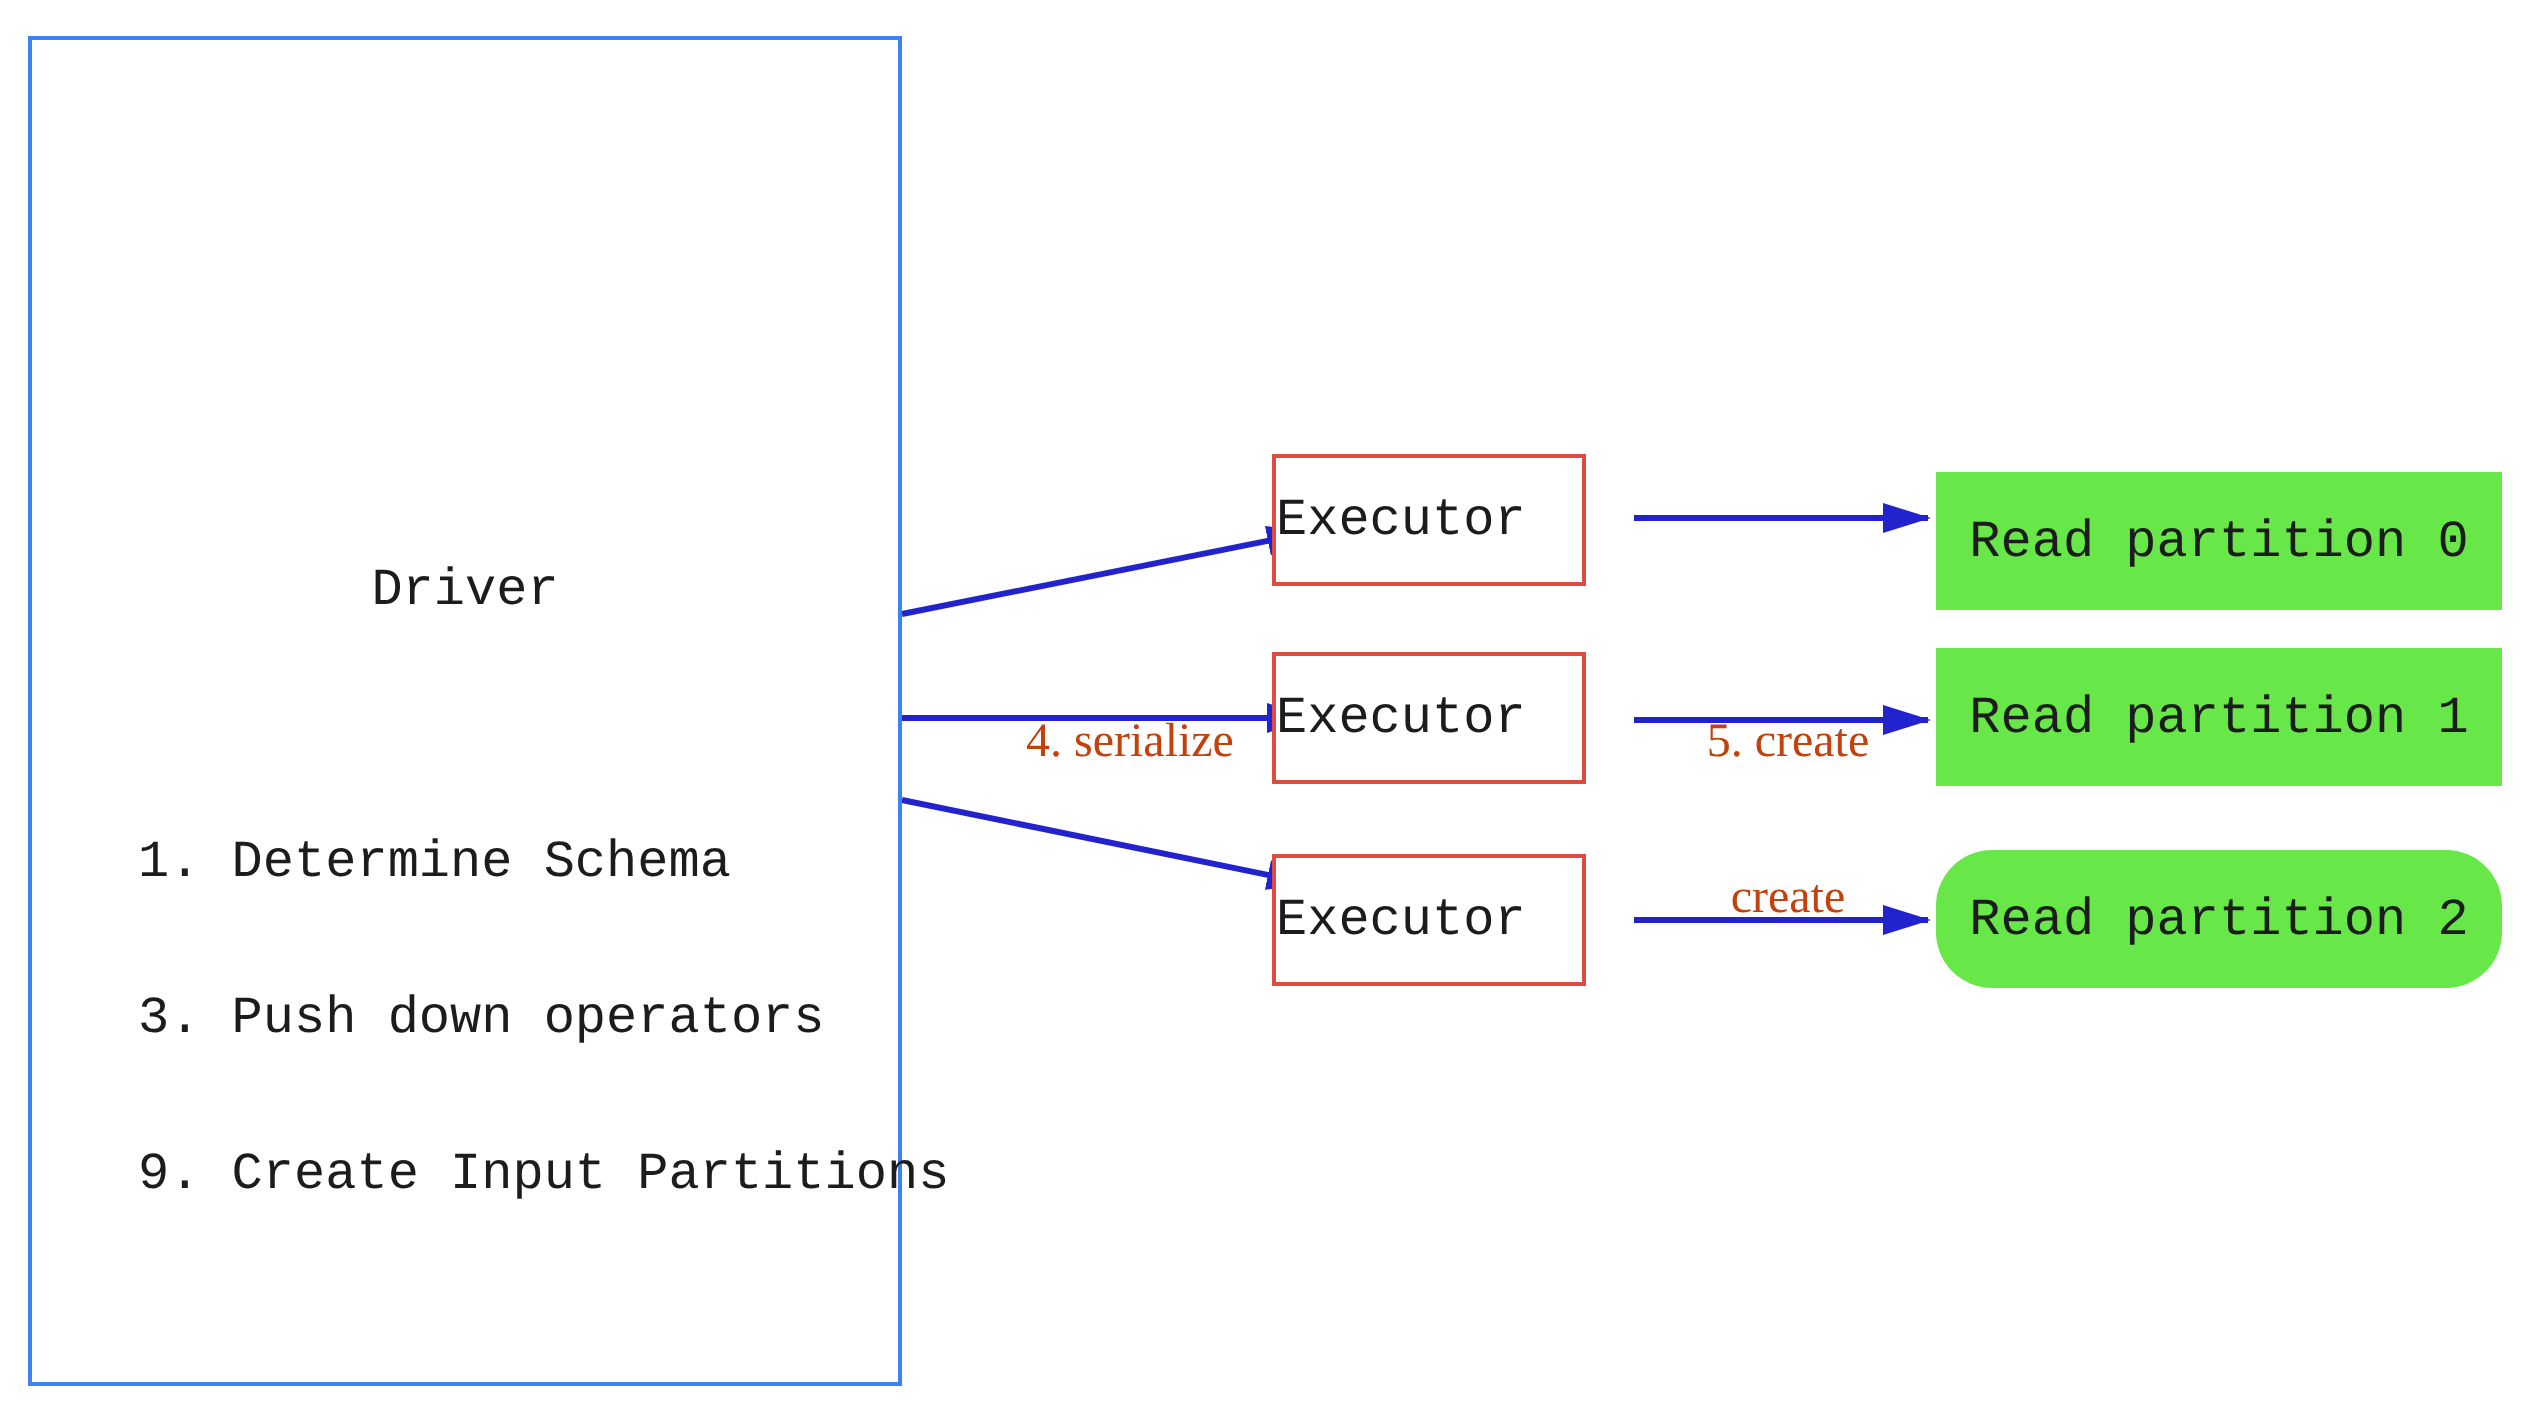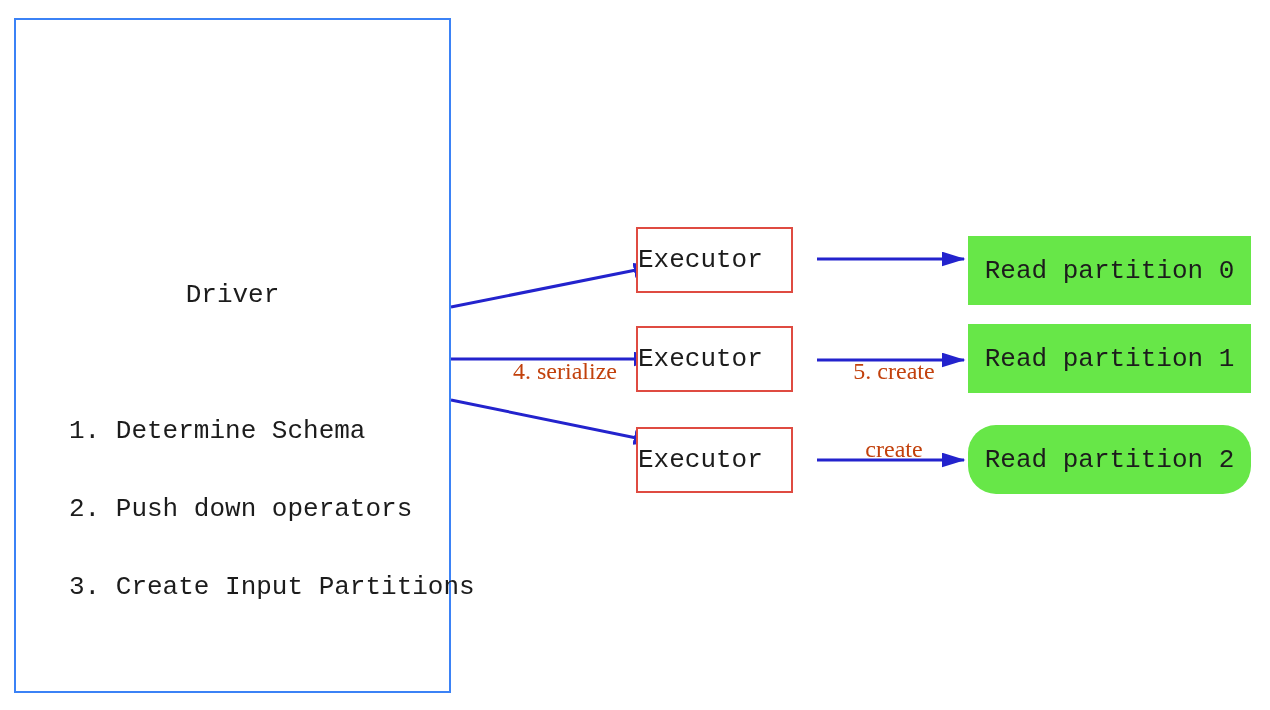--- a/index.html
+++ b/index.html
@@ -128,22 +128,22 @@
     <line class="arrow-line" x1="451" y1="400" x2="656" y2="442" marker-end="url(#ah)"></line>
     <line class="arrow-line" x1="817" y1="259" x2="964" y2="259" marker-end="url(#ah)"></line>
     <line class="arrow-line" x1="817" y1="360" x2="964" y2="360" marker-end="url(#ah)"></line>
     <line class="arrow-line" x1="817" y1="460" x2="964" y2="460" marker-end="url(#ah)"></line>
   </svg>
 
   <div class="driver-box">
     <div class="driver-title">Driver</div>
     <div class="driver-steps">
       <div>1. Determine Schema</div>
-      <div>2. Push down operators</div>
-      <div>3. Create Input Partitions</div>
+      <div>3. Push down operators</div>
+      <div>9. Create Input Partitions</div>
     </div>
   </div>
 
   <div class="executor-box executor-0">
     <span>Executor</span>
   </div>
   <div class="executor-box executor-1">
     <span>Executor</span>
   </div>
   <div class="executor-box executor-2">

